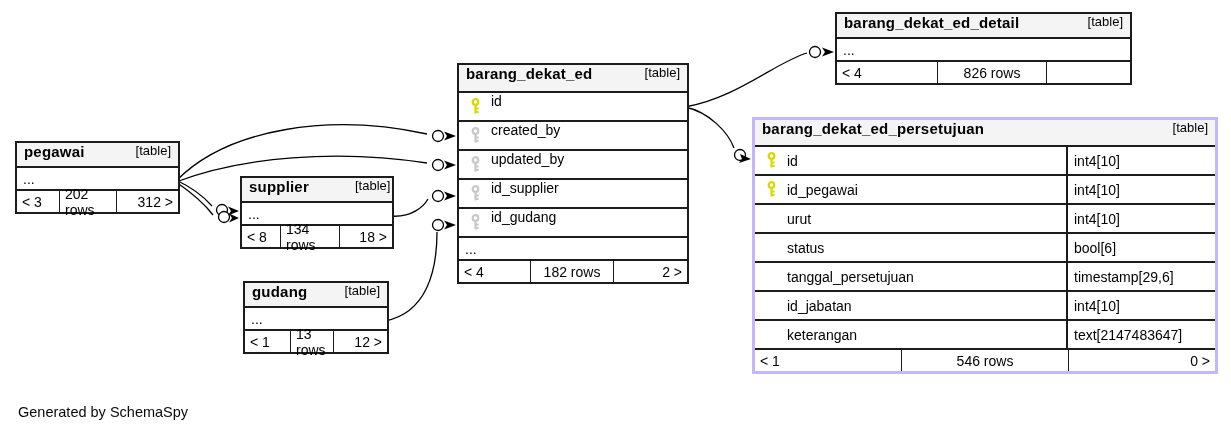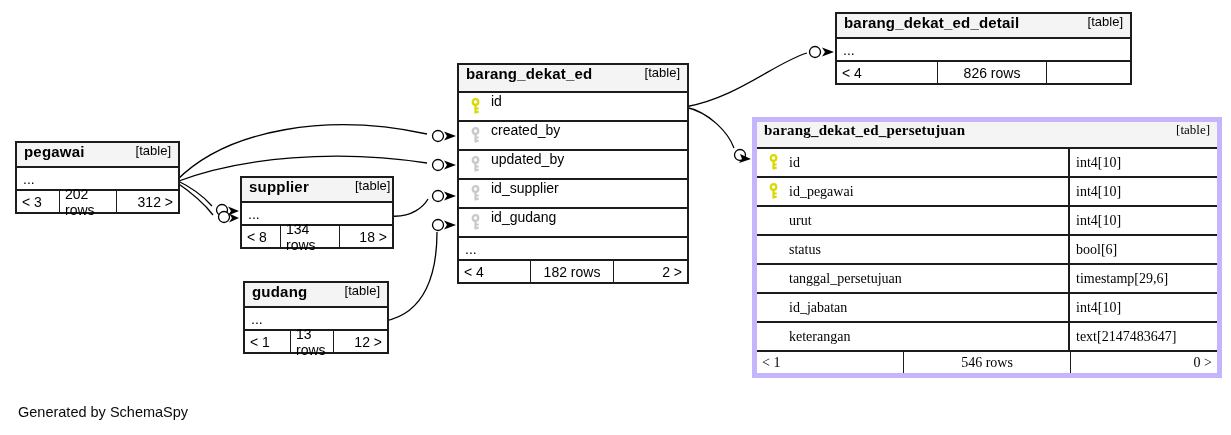--- a/index.html
+++ b/index.html
@@ -1,20 +1,20 @@
 <!DOCTYPE html>
 <html><head>
 <meta charset="utf-8">
 <style>
   html,body{margin:0;padding:0;background:#fff;}
   #canvas{position:relative;width:1231px;height:435px;background:#fff;overflow:hidden;
           font-family:"Liberation Sans","DejaVu Sans",sans-serif;color:#000;}
   #wires{position:absolute;left:0;top:0;z-index:0;}
   .tbl{position:absolute;background:#fff;border:2px solid #1c1c1c;z-index:1;}
-  .tbl.focus{border:5px solid #c4b5fd;font-family:Liberation Serif, serif;}
+  .tbl.focus{border:3px solid #c4b5fd;}
   .thead{background:#f4f4f4;display:flex;justify-content:space-between;align-items:flex-start;
          padding:0 7px;border-bottom:2px solid #1c1c1c;height:25px;}
   .tname{font-weight:bold;font-size:15px;letter-spacing:.2px;}
   .ttag{font-size:13px;}
   .row{display:flex;align-items:stretch;border-bottom:2px solid #1c1c1c;height:27px;}
   .namecell{display:flex;align-items:center;flex:1;min-width:0;}
   .keyslot{width:32px;display:flex;justify-content:center;align-items:center;}
   .colname{font-size:14px;}
   .coltype{width:141px;border-left:2px solid #1c1c1c;display:flex;align-items:center;
            padding-left:6px;font-size:14px;}

